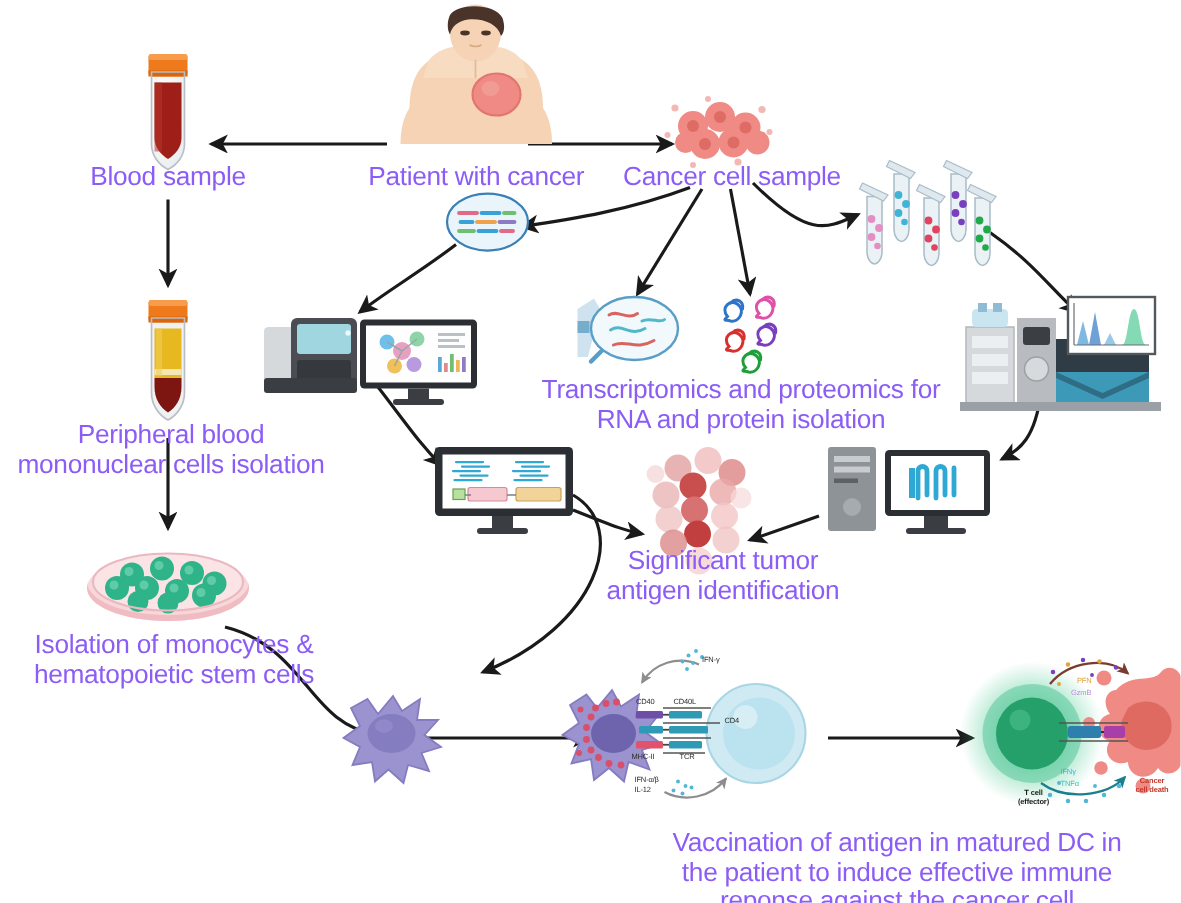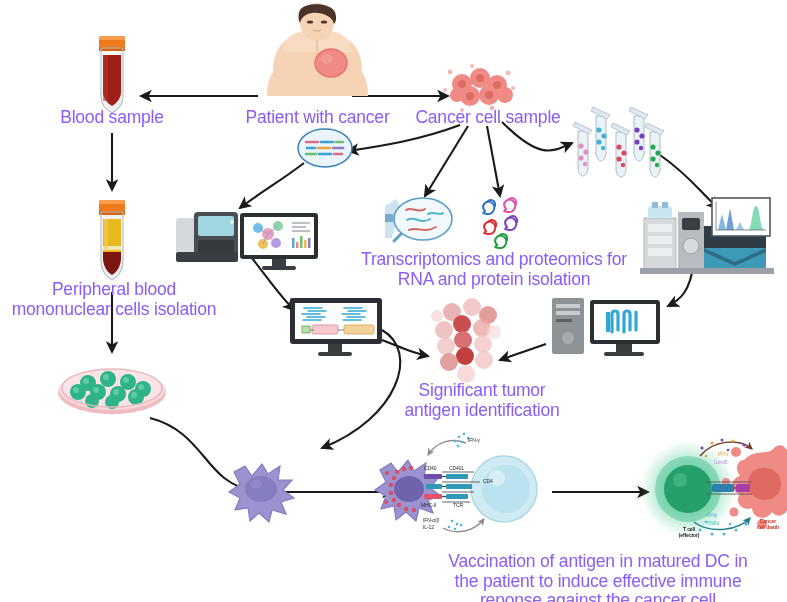--- a/index.html
+++ b/index.html
@@ -548,22 +548,24 @@
   <div class="lbl" style="left:215px;top:108px;width:205px;text-align:center;">Patient with cancer</div>
 
   <div class="lbl" style="left:390px;top:108px;width:196px;">Cancer cell sample</div>
 
   <div class="lbl" style="left:6px;top:242px;width:216px;margin-top:38px;">Peripheral blood
 mononuclear cells isolation</div>
 
   <div class="lbl" style="left:332px;top:250px;width:324px;">Transcriptomics and proteomics for
 RNA and protein isolation</div>
 
-
-  <div class="lbl" style="left:378px;top:381px;width:208px;">Significant tumor
+  <div class="lbl" style="left:8px;top:420px;width:216px;">Isolation of monocytes &amp;
+hematopoietic stem cells</div>
+
+  <div class="lbl" style="left:378px;top:364px;width:208px;">Significant tumor
 antigen identification</div>
 
 
 
   <div class="lbl" style="left:412px;top:552px;width:372px;">Vaccination of antigen in matured DC in
 the patient to induce effective immune
 reponse against the cancer cell</div>
 
   <div class="micro" style="left:468px;top:438px;color:#2b2b2b;">IFN-γ</div>
   <div class="micro" style="left:424px;top:466px;color:#2b2b2b;">CD40</div>

